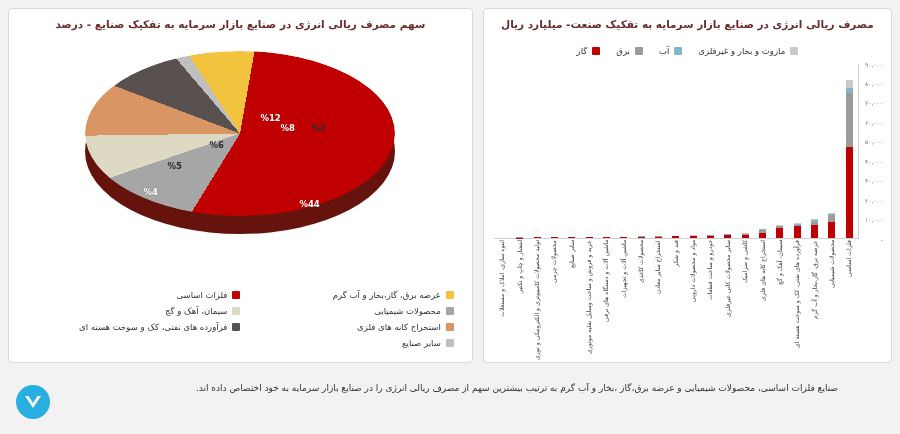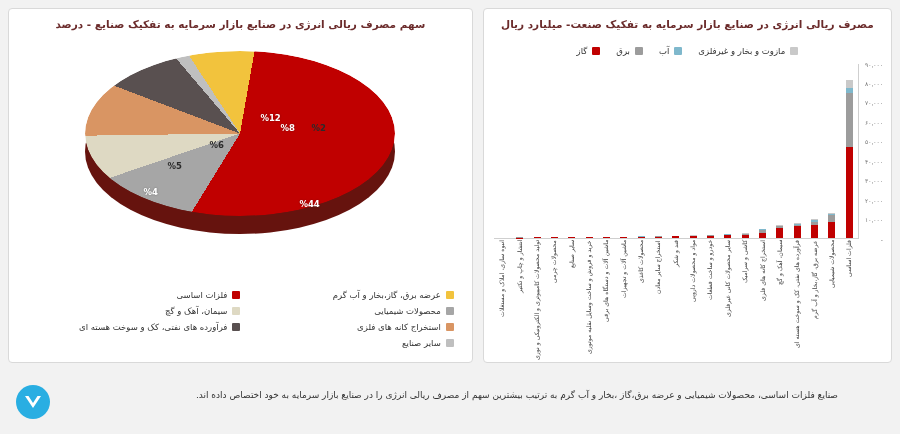--- a/index.html
+++ b/index.html
@@ -224,21 +224,21 @@
   
   .footer {
     margin-top: 8px;
     height: 56px;
     position: relative;
     direction: rtl;
     padding: 6px 54px 0 10px;
     box-sizing: border-box;
   }
   .footer p {
-    margin: 12px 0 9px 0;
+    margin: 5px 0 9px 0;
     font-size: 9px;
     color: #333;
     text-align: right;
     line-height: 1.35;
   }
   .logo {
     position: absolute;
     left: 8px;
     top: 14px;
     width: 34px;

